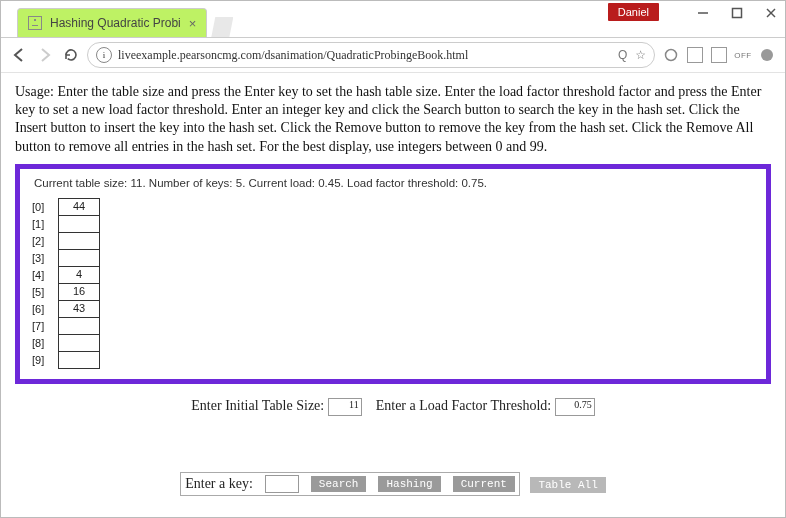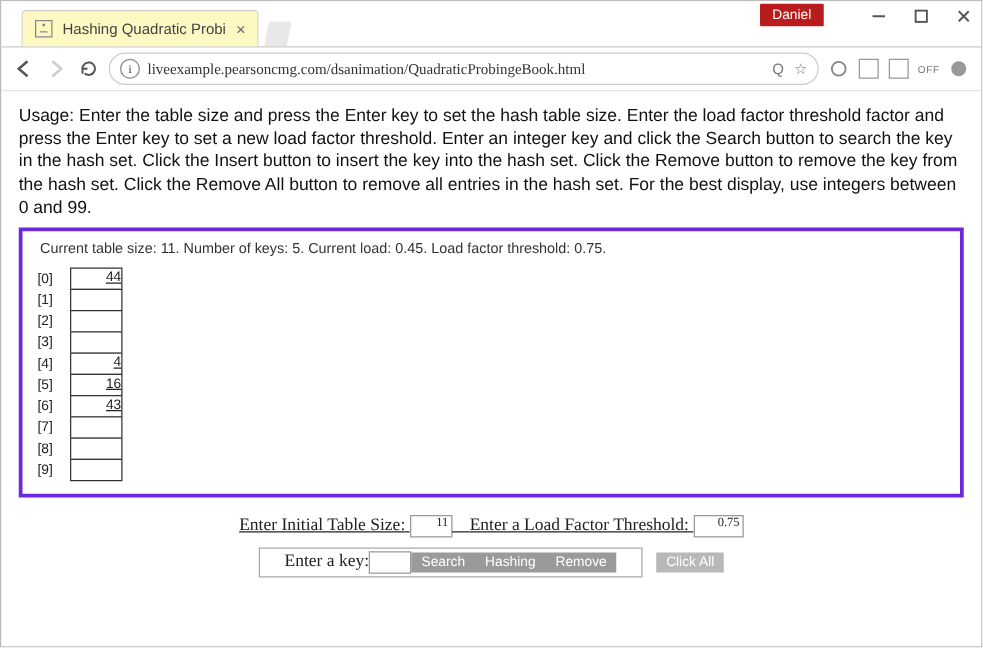--- a/index.html
+++ b/index.html
@@ -2,21 +2,21 @@
 <html><head>
 <meta charset="utf-8">
 <style>
   html, body { margin:0; padding:0; font-family: "Segoe UI", Arial, sans-serif; font-size:13px; color:#222; background:#fff; }
   .win { width:786px; height:518px; border:1px solid #bbb; box-sizing:border-box; position:relative; overflow:hidden; background:#fff;}
   
   .titlebar { height:36px; display:flex; align-items:flex-end; background:#fff; }
   .userchip { position:absolute; top:2px; right:126px; height:18px; padding:0 10px; background:#b91c1c; color:#fff; font-size:11px; display:flex; align-items:center; border-radius:1px;}
   .winbtns { position:absolute; right:6px; top:4px; display:flex; gap:18px; align-items:center; }
   .winbtn { width:16px; height:16px; display:flex; align-items:center; justify-content:center; color:#555; }
-  .tab { margin-left:16px; height:28px; display:flex; align-items:center; padding:0 10px 0 10px; border:1px solid #ccc; border-bottom:none; border-top-left-radius:4px; border-top-right-radius:4px; gap:8px; background:#fef9c3;}
+  .tab { margin-left:16px; height:28px; display:flex; align-items:center; padding:0 10px 0 10px; border:1px solid #ccc; border-bottom:none; border-top-left-radius:4px; border-top-right-radius:4px; gap:8px; background:#bef264;}
   .tab .favicon { width:14px; height:14px; border:1px solid #888; box-sizing:border-box; position:relative;}
   .tab .favicon::after{content:""; position:absolute; left:5px; top:2px; width:2px; height:2px; background:#888;}
   .tab .favicon::before{content:""; position:absolute; left:3px; top:8px; width:6px; height:1px; background:#888;}
   .tab .title { font-size:12px; color:#444; max-width:140px; white-space:nowrap; overflow:hidden;}
   .tab .close { font-size:13px; color:#666; }
   .newtab { width:22px; height:20px; margin-left:4px; background:#e8e8e8; clip-path: polygon(18% 0, 100% 0, 82% 100%, 0 100%); align-self:flex-end;}
   .tabstrip-border { border-bottom:1px solid #ccc; }
   
   .toolbar { height:34px; display:flex; align-items:center; padding:0 10px; gap:8px; border-bottom:1px solid #e3e3e3;}
   .navarrow { width:18px; text-align:center; color:#555; }
@@ -25,34 +25,34 @@
   .omnibox { flex:1; height:24px; border:1px solid #ccc; border-radius:14px; display:flex; align-items:center; padding:0 8px; gap:6px; font-size:12px; color:#333; background:#fff;}
   .omnibox .info{ width:14px; height:14px; border:1px solid #888; border-radius:50%; display:flex; align-items:center; justify-content:center; font-size:9px; font-family:Georgia,serif;}
   .omnibox .url { white-space:nowrap; overflow:hidden;font-family:Liberation Serif, serif; }
   .omnibox .right { margin-left:auto; display:flex; gap:8px; color:#777;}
   .exticons{display:flex; gap:8px; align-items:flex-end;}
   .exticon{width:16px; height:16px; color:#888; display:flex; align-items:center; justify-content:center; font-size:12px;}
   .ext-box{width:14px;height:14px;border:1px solid #999;}
   .ext-off{font-size:8px; letter-spacing:0.5px; color:#777;}
   
   .page { padding:10px 14px 14px 14px; }
-  .usage { font-family: Liberation Sans, sans-serif; font-size:14px; line-height:1.3; color:#111; margin-bottom:8px;}
-  .panel { border:3px solid #6d28d9; padding:8px 20px 10px 8px; }
+  .usage { font-family: Liberation Serif, serif; font-size:14px; line-height:1.3; color:#111; margin-bottom:8px;}
+  .panel { border:5px solid #6d28d9; padding:8px 20px 10px 8px; }
   .status { font-size:11.5px; color:#333; margin:0 0 10px 6px;}
   .hashtable { margin-left:4px; }
   .row { display:flex; align-items:center; height:17px; }
   .idx { width:26px; font-size:11px; color:#222; }
-  .cell { width:40px; height:16px; border:1px solid #333; margin-top:-1px; text-align:right; font-size:11px; line-height:15px; background:#fff;text-decoration:underline;}
+  .cell { width:40px; height:16px; border:1px solid #333; margin-top:-1px; text-align:center; font-size:11px; line-height:15px; background:#fff;}
   .controls { margin-top:14px; text-align:center; font-family:"Times New Roman",Times,serif; font-size:14px;}
-  .controls .line1{ margin-bottom:8px;text-decoration:underline;}
+  .controls .line1{ margin-bottom:8px;}
   .numbox{ width:28px; height:16px; border:1px solid #999; font-size:10px; text-align:right; padding:0 2px; display:inline-block; vertical-align:middle;}
   .numbox.wide{width:34px;}
   .keybox{ width:32px; height:16px; border:1px solid #999; display:inline-block; vertical-align:middle;}
-  .btnrow{ display:inline-flex; align-items:center; gap:0; border:1px solid #aaa; padding:2px 20px;}
-  .btn{ background:#9a9a9a; color:#fff; font-size:11px; font-family:Liberation Sans, sans-serif; padding:2px 8px; border:none;}
+  .btnrow{ display:inline-flex; align-items:center; gap:12px; border:1px solid #aaa; padding:2px 4px;margin-top:48px;}
+  .btn{ background:#9a9a9a; color:#fff; font-size:11px; font-family:Liberation Mono, monospace; padding:2px 8px; border:none;}
   .btn.light{background:#b8b8b8;}
   .lbl{font-family:"Times New Roman",Times,serif;}
   svg{display:block;}
 </style>
 </head>
 <body>
 
 <div class="win">
 
   <div class="userchip">Daniel</div>
@@ -187,21 +187,21 @@
         &nbsp;&nbsp;
         <span class="lbl">Enter a Load Factor Threshold:</span>
         <span class="numbox wide">0.75</span>
       </div>
       <div>
         <span class="btnrow">
           <span class="lbl">Enter a key:</span>
           <span class="keybox"></span>
           <button class="btn">Search</button>
           <button class="btn">Hashing</button>
-          <button class="btn">Remove</button>
+          <button class="btn">Current</button>
         </span>
         &nbsp;
-        <button class="btn light">Click All</button>
+        <button class="btn light">Table All</button>
       </div>
     </div>
   </div>
 
 </div>
 
 </body></html>

